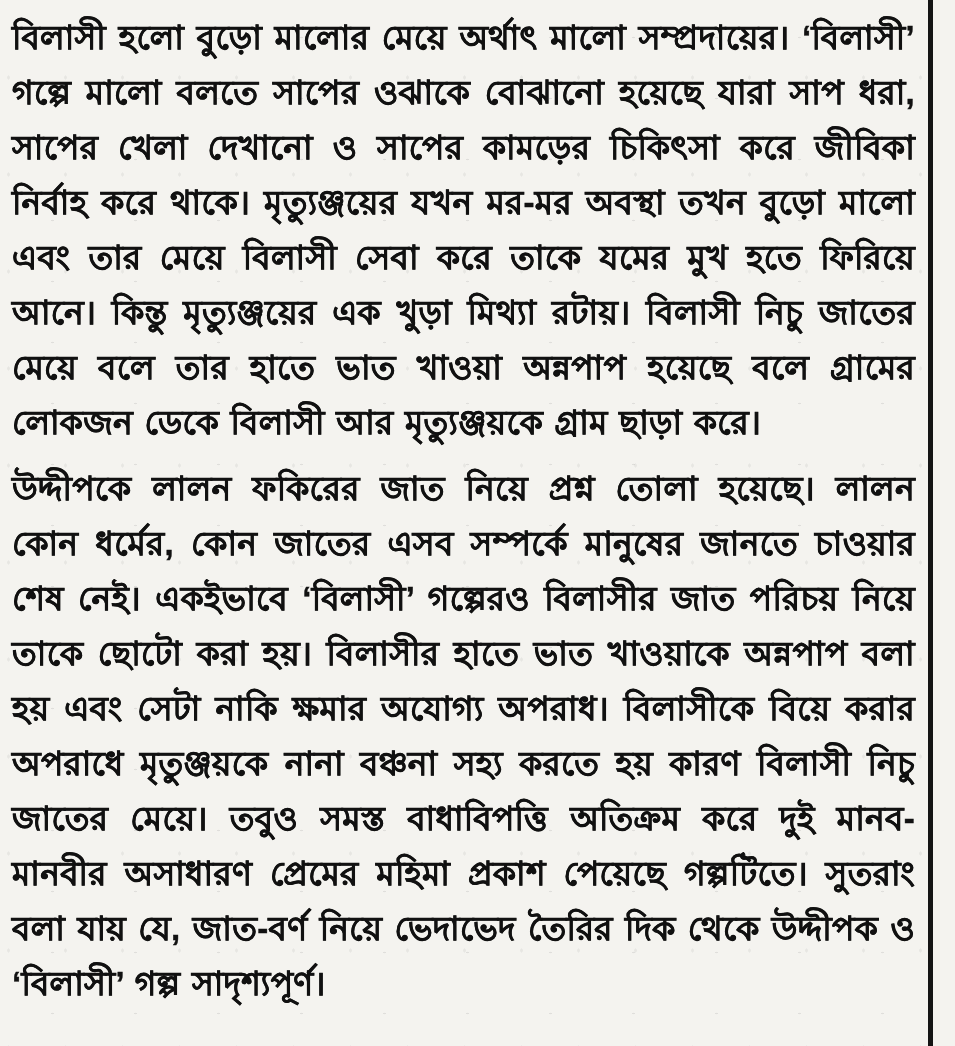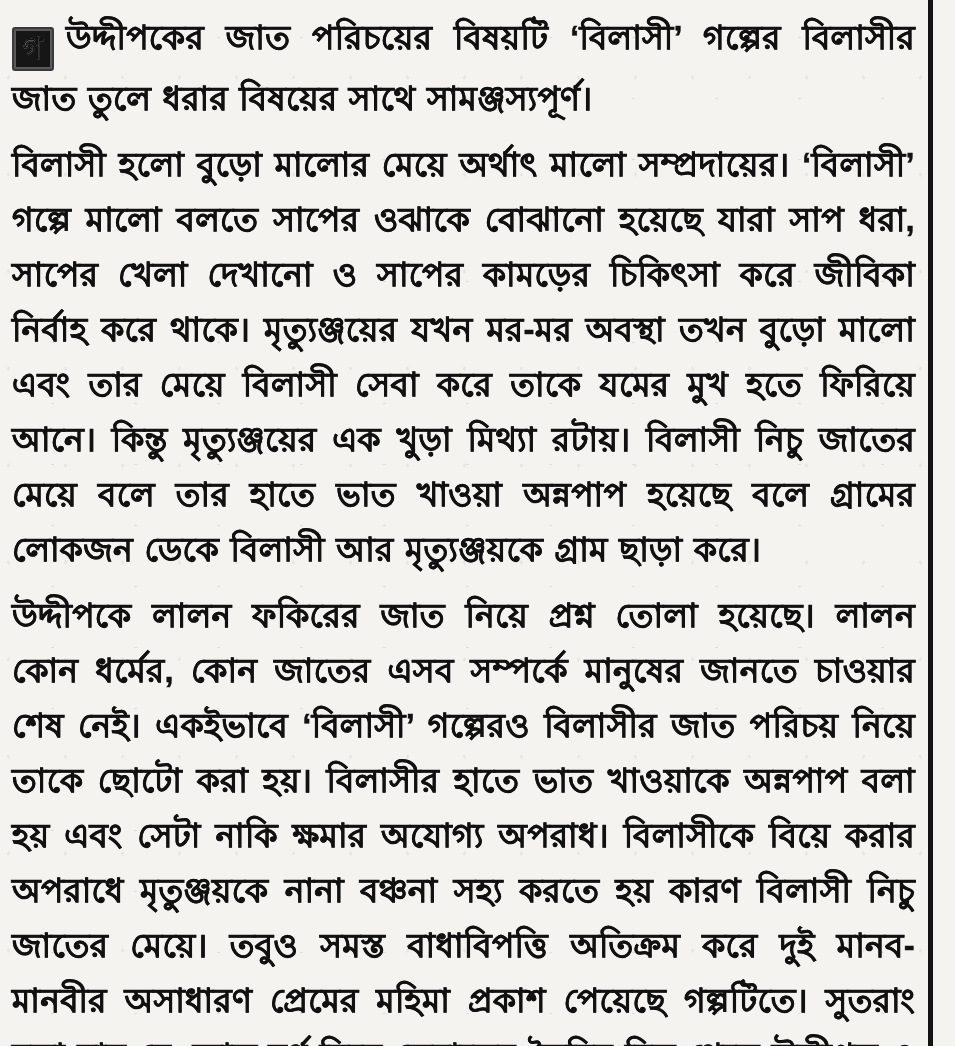--- a/index.html
+++ b/index.html
@@ -66,21 +66,18 @@
     box-sizing: border-box;
   }
 </style>
 </head>
 <body>
 
 <div class="page">
 
   <div class="scan-rule"></div>
 
-  <div class="para intro">
-    <span class="marker">গ</span><span>উদ্দীপকের জাত পরিচয়ের বিষয়টি ‘বিলাসী’ গল্পের বিলাসীর জাত তুলে ধরার বিষয়ের সাথে সামঞ্জস্যপূর্ণ।</span>
-  </div>
 
   <div class="para">বিলাসী হলো বুড়ো মালোর মেয়ে অর্থাৎ মালো সম্প্রদায়ের। ‘বিলাসী’ গল্পে মালো বলতে সাপের ওঝাকে বোঝানো হয়েছে যারা সাপ ধরা, সাপের খেলা দেখানো ও সাপের কামড়ের চিকিৎসা করে জীবিকা নির্বাহ করে থাকে। মৃত্যুঞ্জয়ের যখন মর-মর অবস্থা তখন বুড়ো মালো এবং তার মেয়ে বিলাসী সেবা করে তাকে যমের মুখ হতে ফিরিয়ে আনে। কিন্তু মৃত্যুঞ্জয়ের এক খুড়া মিথ্যা রটায়। বিলাসী নিচু জাতের মেয়ে বলে তার হাতে ভাত খাওয়া অন্নপাপ হয়েছে বলে গ্রামের লোকজন ডেকে বিলাসী আর মৃত্যুঞ্জয়কে গ্রাম ছাড়া করে।</div>
 
   <div class="para">উদ্দীপকে লালন ফকিরের জাত নিয়ে প্রশ্ন তোলা হয়েছে। লালন কোন ধর্মের, কোন জাতের এসব সম্পর্কে মানুষের জানতে চাওয়ার শেষ নেই। একইভাবে ‘বিলাসী’ গল্পেরও বিলাসীর জাত পরিচয় নিয়ে তাকে ছোটো করা হয়। বিলাসীর হাতে ভাত খাওয়াকে অন্নপাপ বলা হয় এবং সেটা নাকি ক্ষমার অযোগ্য অপরাধ। বিলাসীকে বিয়ে করার অপরাধে মৃতুঞ্জয়কে নানা বঞ্চনা সহ্য করতে হয় কারণ বিলাসী নিচু জাতের মেয়ে। তবুও সমস্ত বাধাবিপত্তি অতিক্রম করে দুই মানব-মানবীর অসাধারণ প্রেমের মহিমা প্রকাশ পেয়েছে গল্পটিতে। সুতরাং বলা যায় যে, জাত-বর্ণ নিয়ে ভেদাভেদ তৈরির দিক থেকে উদ্দীপক ও ‘বিলাসী’ গল্প সাদৃশ্যপূর্ণ।</div>
 
 </div>
 
 </body></html>

